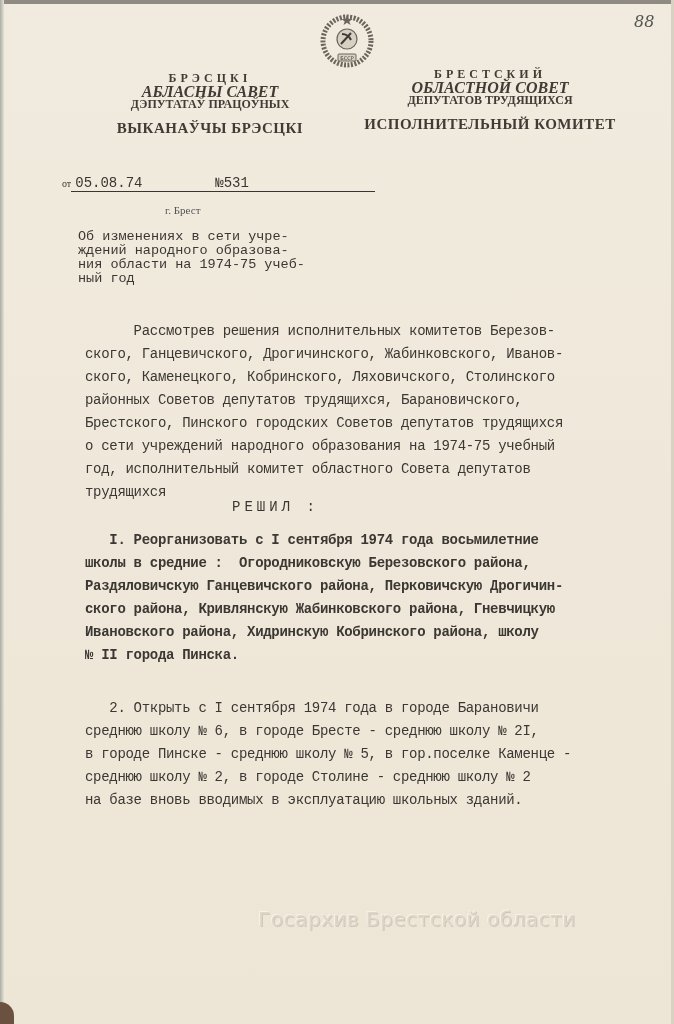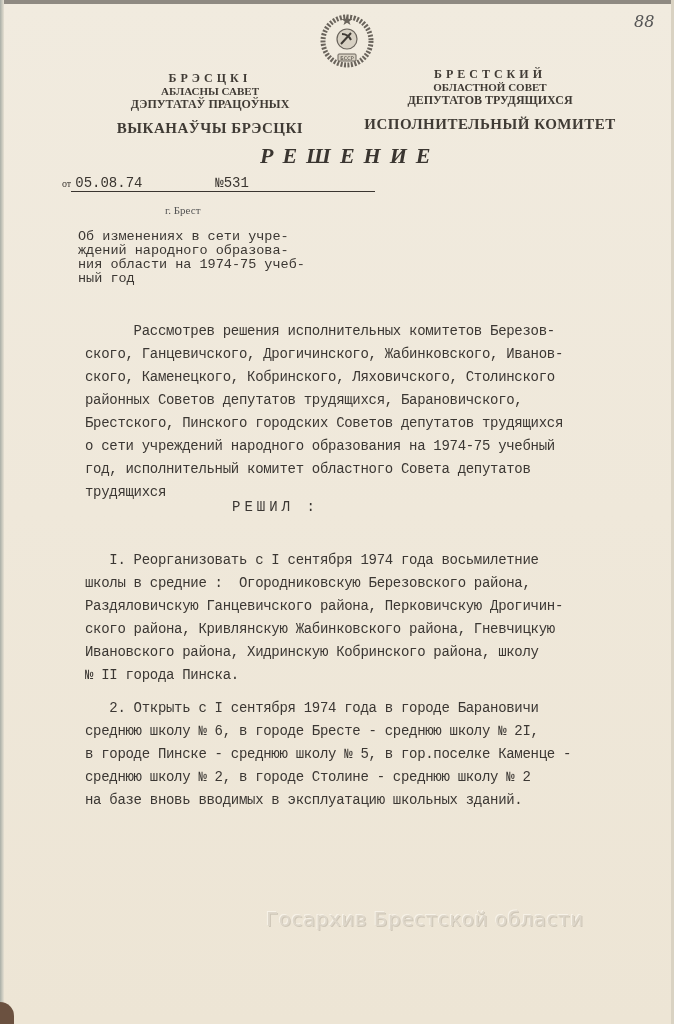--- a/index.html
+++ b/index.html
@@ -18,42 +18,42 @@
   .right-edge { position: absolute; right: 0; top: 0; width: 3px; height: 1024px; background: #d9d2c2; }
   .corner { position: absolute; left: 0; bottom: 0; width: 14px; height: 22px; background: #6b5140; border-top-right-radius: 14px; }
 
   .emblem { position: absolute; left: 318px; top: 12px; width: 58px; height: 56px; }
   .page-num { position: absolute; left: 634px; top: 12px; font-family: "DejaVu Serif", serif; font-style: italic; font-size: 16px; color: #555; }
 
   .hdr { position: absolute; font-family: "Liberation Serif", serif; color: #403b35; text-align: center; font-weight: bold; }
   .hdr-left { left: 110px; width: 200px; top: 72px; }
   .hdr-right { left: 360px; width: 260px; top: 68px; }
   .hdr .l1 { font-size: 12px; letter-spacing: 4px; line-height: 13px; }
-  .hdr .l2 { font-size: 11px; line-height: 13px; }
+  .hdr .l2 { font-size: 16px; line-height: 13px; font-style: italic; }
   .hdr .l3 { font-size: 12px; line-height: 13px; }
   .hdr .l4 { font-size: 15px; margin-top: 9px; letter-spacing: 0.5px; font-weight: bold; }
 
   .title { position: absolute; left: 260px; top: 143px; font-family: "Liberation Serif", serif; font-style: italic; font-weight: bold; font-size: 22px; letter-spacing: 9px; color: #3a3530; }
 
   .date-row { position: absolute; left: 62px; top: 175px; font-family: "Liberation Mono", monospace; font-size: 14px; color: #3a3530; }
   .date-row .ot { font-family: "Liberation Serif", serif; font-size: 10px; }
   .date-row .date { display: inline-block; width: 140px; border-bottom: 1px solid #3a3530; padding-left: 4px; }
   .date-row .num { display: inline-block; width: 160px; border-bottom: 1px solid #3a3530; }
   .city { position: absolute; left: 165px; top: 204px; font-family: "Liberation Serif", serif; font-size: 11px; color: #555; }
 
   .tw { font-family: "Liberation Mono", monospace; color: #3b3733; }
   .subject { position: absolute; left: 78px; top: 230px; font-size: 13.5px; line-height: 14px; white-space: pre; }
   .body-block { position: absolute; left: 77px; font-size: 14px; line-height: 23px; white-space: pre; letter-spacing: -0.3px; margin-left: 8px; }
   .preamble { top: 320px; }
   .decided { position: absolute; left: 232px; top: 499px; font-size: 14px; letter-spacing: 4px; white-space: pre; }
-  .item1 { top: 549px; }
+  .item1 { top: 529px; font-weight: bold; }
   .item2 { top: 697px; }
   .item3 { top: 820px; }
 
-  .watermark { position: absolute; left: 258px; top: 907px; font-family: "DejaVu Sans", sans-serif; font-size: 20px; color: #ded7ca; text-shadow: 1px 1px 0 #cfc7b8, -1px -1px 0 #f7f2e8; letter-spacing: 0.5px; margin-left: 8px; }
+  .watermark { position: absolute; left: 258px; top: 907px; font-family: "DejaVu Sans", sans-serif; font-size: 20px; color: #ded7ca; text-shadow: 1px 1px 0 #cfc7b8, -1px -1px 0 #f7f2e8; letter-spacing: 0.5px; }
 </style>
 </head>
 <body>
 
 <div class="page">
   <div class="top-edge"></div>
   <div class="left-edge"></div>
   <div class="right-edge"></div>
   <div class="corner"></div>
 
@@ -75,21 +75,20 @@
     <div class="l4">ВЫКАНАЎЧЫ БРЭСЦКІ</div>
   </div>
 
   <div class="hdr hdr-right">
     <div class="l1">БРЕСТСКИЙ</div>
     <div class="l2">ОБЛАСТНОЙ СОВЕТ</div>
     <div class="l3">ДЕПУТАТОВ ТРУДЯЩИХСЯ</div>
     <div class="l4">ИСПОЛНИТЕЛЬНЫЙ КОМИТЕТ</div>
   </div>
 
-  <div class="title">РЕШЕНИЕ</div>
 
   <div class="date-row">
     <span class="ot">от</span><span class="date">05.08.74</span><span class="num"><span>№</span><span>531</span></span>
   </div>
   <div class="city">г. Брест</div>
 
   <div class="tw subject">Об изменениях в сети учре-
 ждений народного образова-
 ния области на 1974-75 учеб-
 ный год</div>

